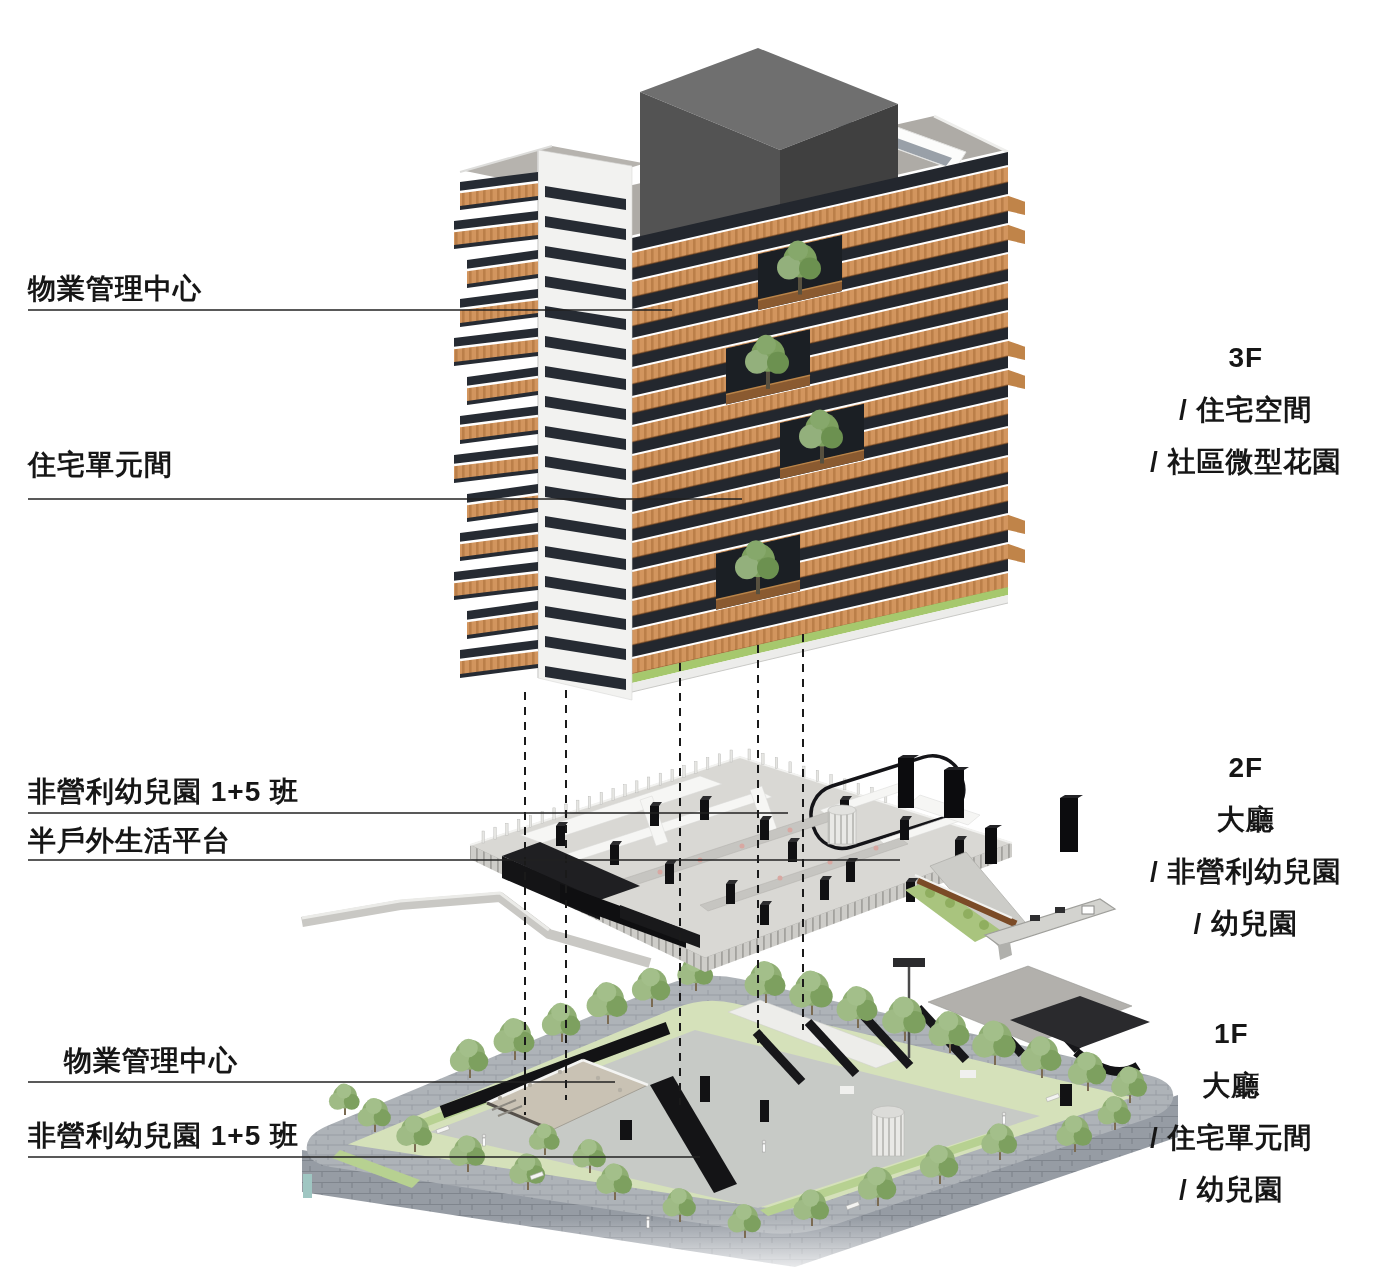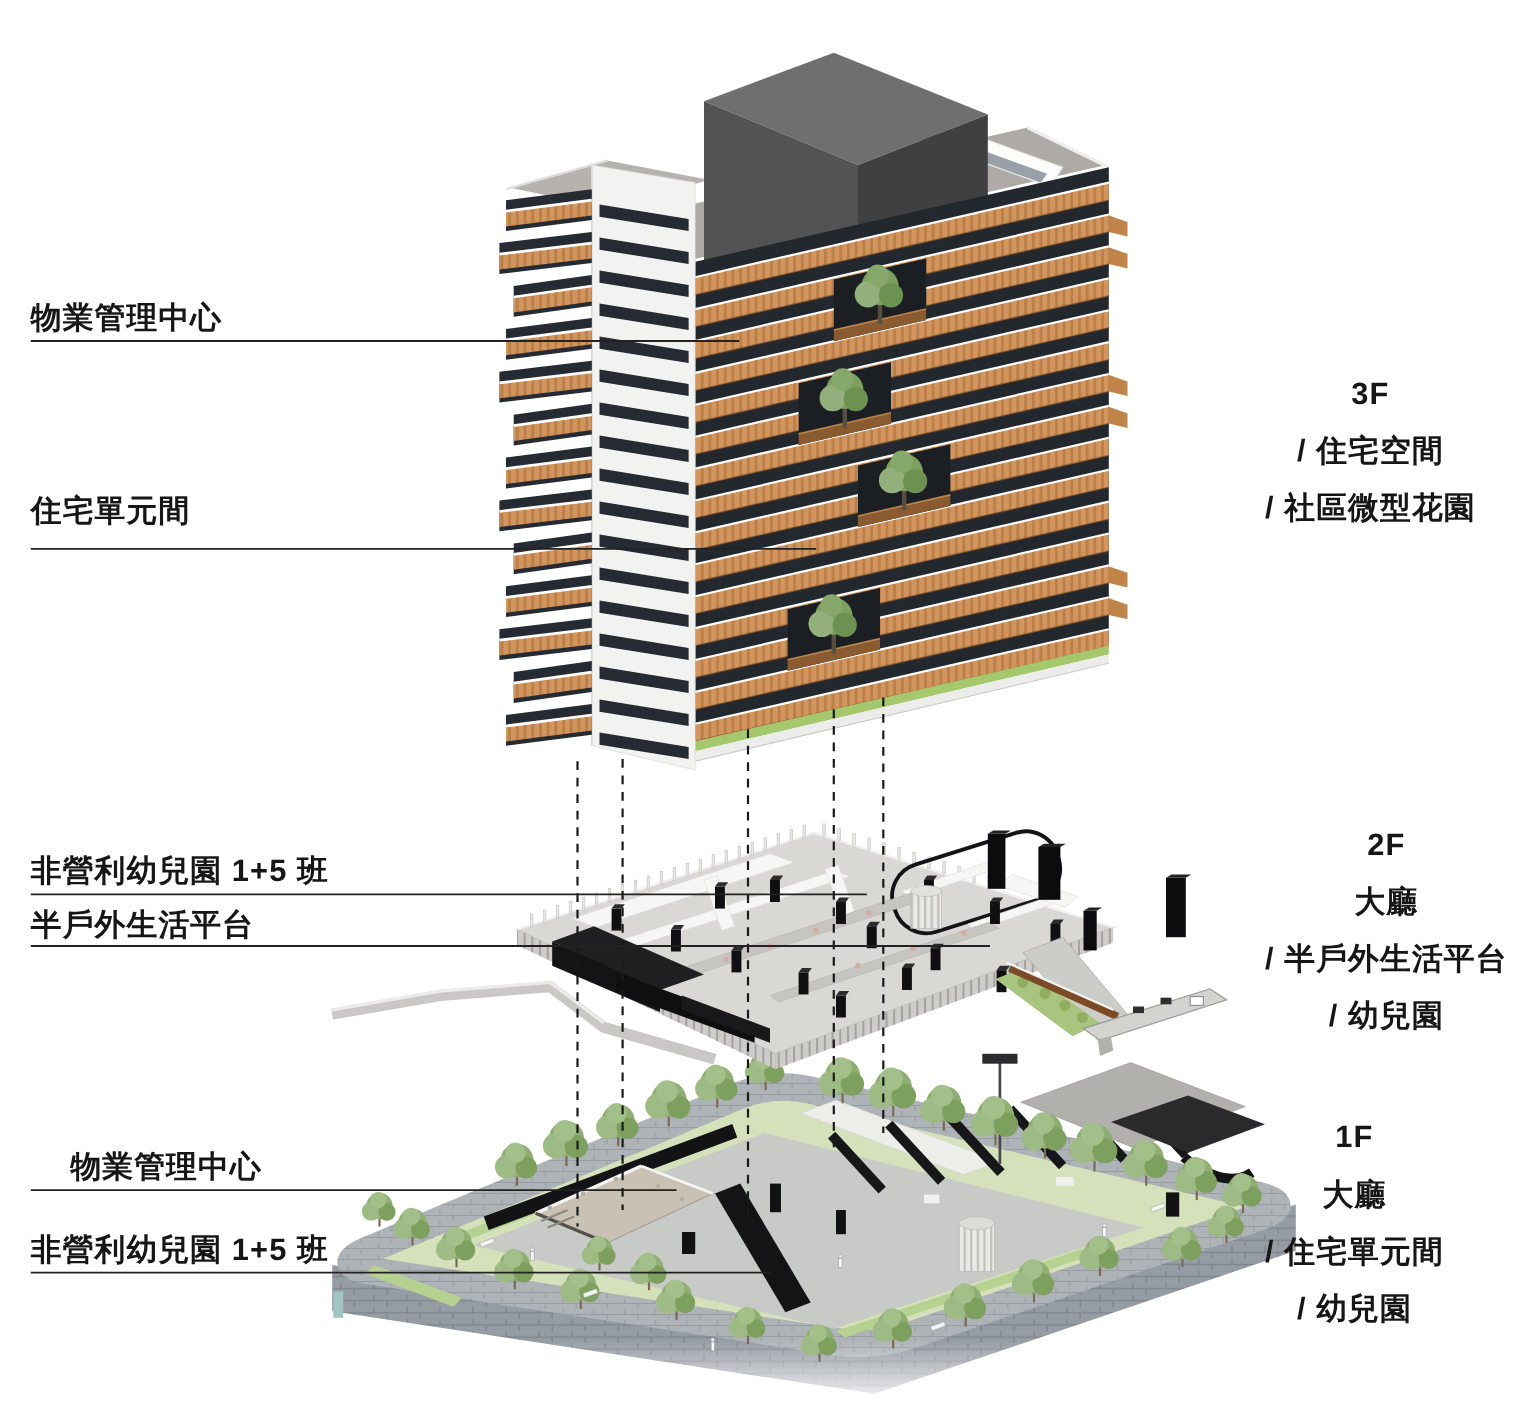--- a/index.html
+++ b/index.html
@@ -673,21 +673,21 @@
   <div class="lbl" style="left:28px;top:1119px;">非營利幼兒園 1+5 班</div>
 
   <div class="rgroup" style="top:332px;">
     <div class="rline">3F</div>
     <div class="rline">/ 住宅空間</div>
     <div class="rline">/ 社區微型花園</div>
   </div>
   <div class="rgroup" style="top:742px;">
     <div class="rline">2F</div>
     <div class="rline">大廳</div>
-    <div class="rline">/ 半戶外生活平台</div>
+    <div class="rline">/ 非營利幼兒園</div>
     <div class="rline">/ 幼兒園</div>
   </div>
   <div class="rgroup" style="top:1008px;">
     <div class="rline">1F</div>
     <div class="rline">大廳</div>
     <div class="rline">/ 住宅單元間</div>
     <div class="rline">/ 幼兒園</div>
   </div>
 </div>
 

